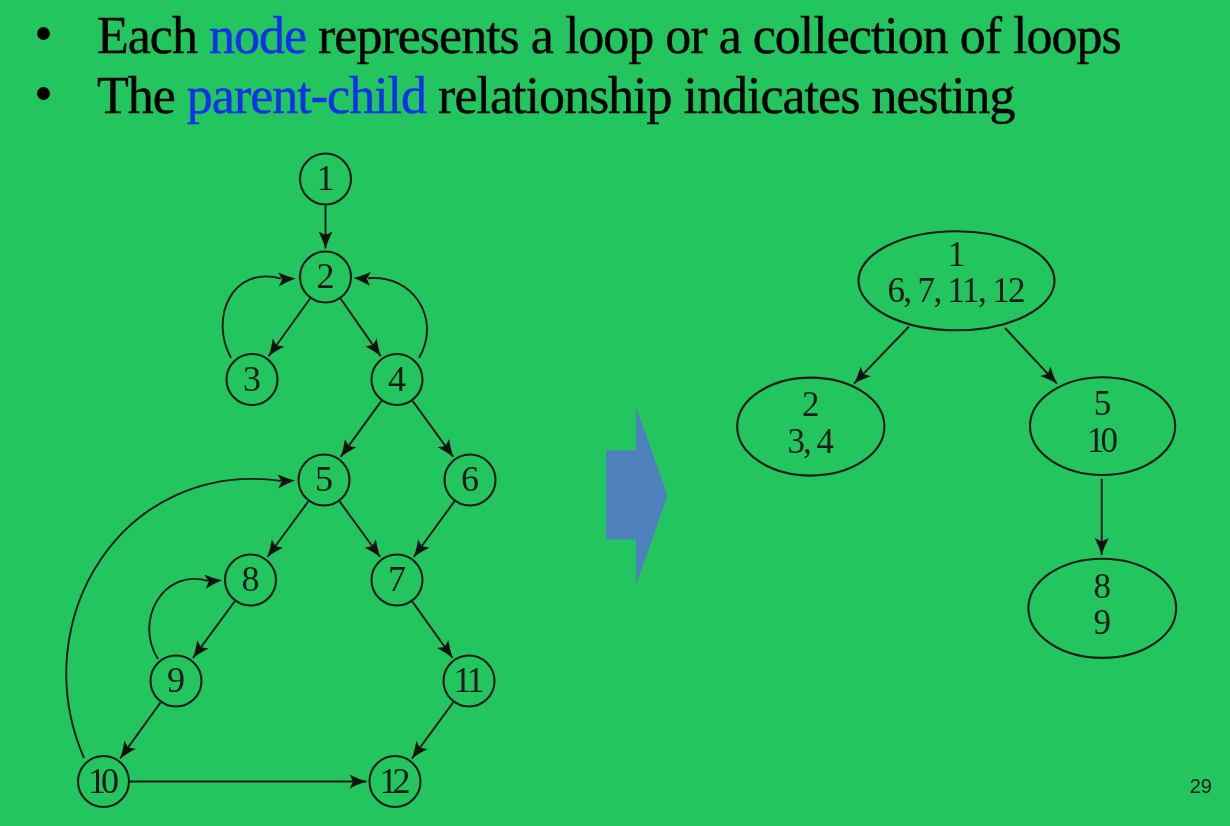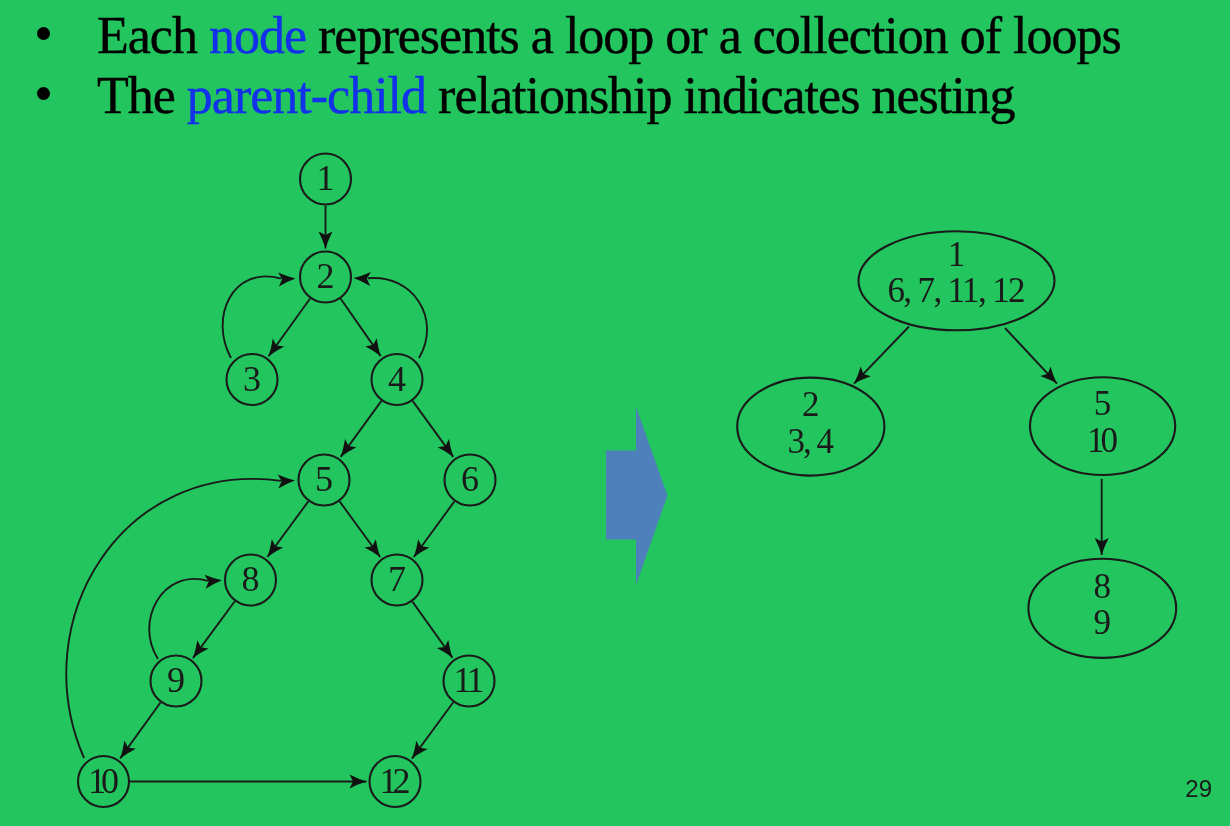--- a/index.html
+++ b/index.html
@@ -2,21 +2,21 @@
 <html><head><meta charset="utf-8">
 <style>
 html,body{margin:0;padding:0;}
 .slide{position:relative;width:1230px;height:826px;background:#22c55e;overflow:hidden;
   font-family:"Liberation Serif",serif;}
 .bullet{position:absolute;width:13px;height:13px;border-radius:50%;background:#000;}
 .tl{position:absolute;left:97px;top:6px;font-size:52px;line-height:60px;color:#000;-webkit-text-stroke:0.4px currentColor;
   letter-spacing:-1px;white-space:nowrap;}
 .blue{color:#1330eb;}
 .pg{position:absolute;top:775px;right:18px;font-family:"Liberation Sans",sans-serif;
-  font-size:24px;color:#1a1a1a;}
+  font-size:20px;color:#1a1a1a;}
 svg{position:absolute;left:0;top:0;}
 svg .nt{font:36px "Liberation Serif",serif;text-anchor:middle;fill:#1a1a1a;}
 svg .et{font:35px "Liberation Serif",serif;text-anchor:middle;fill:#1a1a1a;}
 </style></head>
 <body>
 <div class="slide">
 <div class="bullet" style="left:37px;top:27px"></div>
 <div class="bullet" style="left:37px;top:87px"></div>
 <div class="tl">Each <span class="blue">node</span> represents a loop or a collection of loops<br>
 The <span class="blue">parent-child</span> relationship indicates nesting</div>

